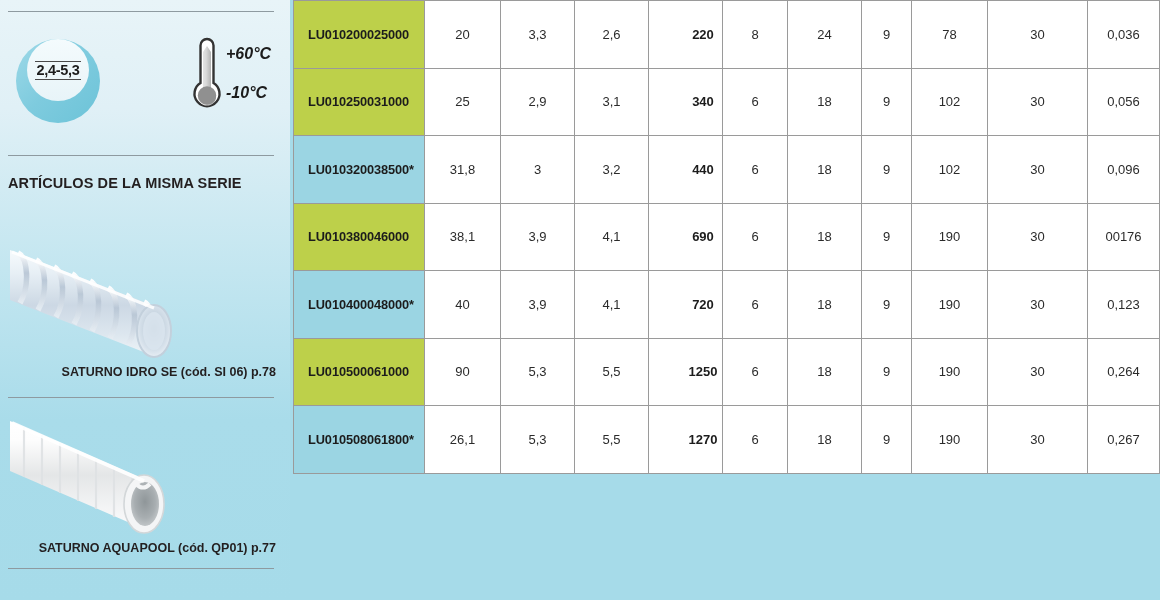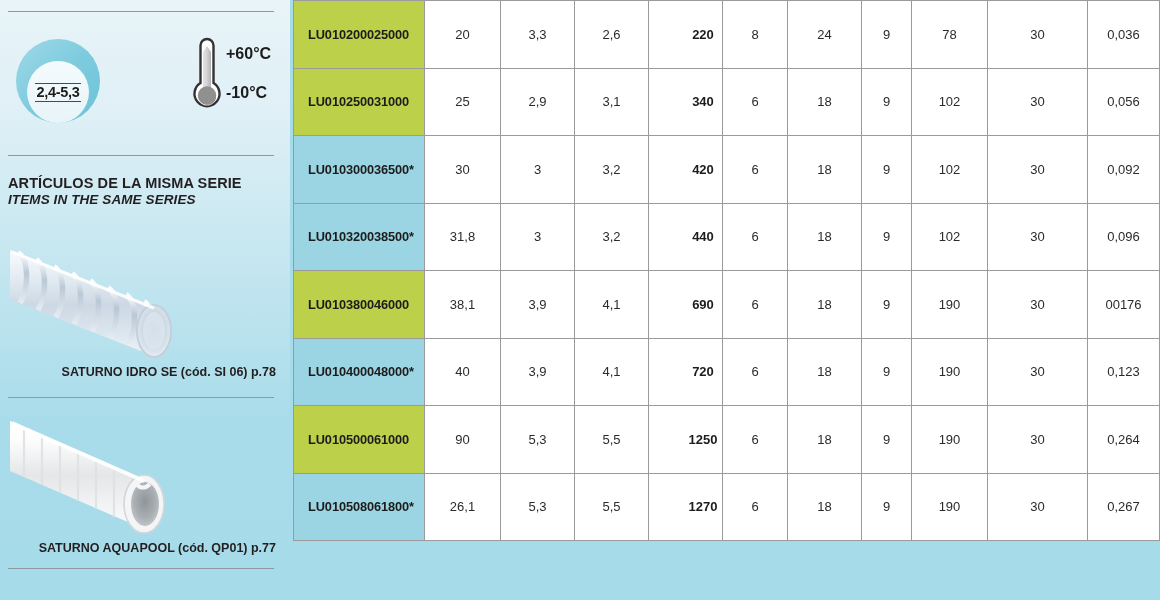--- a/index.html
+++ b/index.html
@@ -41,21 +41,21 @@
   #hr-bot2   { top: 568px; }
 
   
   #badge {
     position: absolute;
     left: 16px; top: 39px;
     width: 84px; height: 84px;
     border-radius: 50%;
     background: linear-gradient(135deg, #9ed9e8 0%, #7ecbde 50%, #6cc3d8 100%);
     display: flex;
-    align-items: flex-end;
+    align-items: flex-start;
     justify-content: center;
   }
   #badge-inner {
     width: 62px; height: 62px;
     border-radius: 50%;
     background: linear-gradient(180deg,#f4fbfd 0%, #e8f4f8 100%);
     display: flex;
     align-items: center;
     justify-content: center;
     position: relative;
@@ -71,21 +71,21 @@
     line-height: 15px;
     background: transparent;
     z-index: 2;
     white-space: nowrap;
   }
 
   
   #thermo-wrap {
     position: absolute;
     left: 190px; top: 33px;
-    width: 96px; height: 86px;
+    width: 96px; height: 86px; font-style: italic;
   }
   #thermo-svg { position: absolute; left: 0; top: 3px; }
   .temp-label {
     position: absolute;
     left: 36px;
     font-size: 16px;
     font-weight: bold;
     color: #1c1c1c;
     white-space: nowrap;
   }
@@ -197,21 +197,20 @@
         </defs>
         <path d="M17 3 a6.5 6.5 0 0 1 6.5 6.5 V47 a12.5 12.5 0 1 1 -13 0 V9.5 A6.5 6.5 0 0 1 17 3 z" fill="#ffffff" stroke="#333333" stroke-width="2.4"></path>
         <path d="M17 10 l4 6 v36.5 a9 9 0 1 1 -8 0 V16 z" fill="url(#merc)"></path>
         <circle cx="17" cy="59.5" r="9.2" fill="#909090"></circle>
       </svg>
       <span class="temp-label" id="temp-hi">+60°C</span>
       <span class="temp-label" id="temp-lo">-10°C</span>
     </div>
 
     <div id="series-title">ARTÍCULOS DE LA MISMA SERIE</div>
-    <div id="series-subtitle">ITEMS IN THE SAME SERIES</div>
 
     <svg class="prod-img" id="prod1-img" viewBox="0 0 272 138">
       <defs>
         <linearGradient id="g1body" x1="0" y1="0" x2="0" y2="1">
           <stop offset="0%" stop-color="#f7fbfd"></stop>
           <stop offset="22%" stop-color="#e7eff5"></stop>
           <stop offset="52%" stop-color="#ccd8e4"></stop>
           <stop offset="80%" stop-color="#dde7ef"></stop>
           <stop offset="100%" stop-color="#eef4f8"></stop>
         </linearGradient>
@@ -320,33 +319,20 @@
             <td>3,1</td>
             <td class="bold">340</td>
             <td>6</td>
             <td>18</td>
             <td>9</td>
             <td>102</td>
             <td>30</td>
             <td>0,056</td>
           </tr>
           <tr>
-            <td class="code blue">LU010300036500*</td>
-            <td>30</td>
-            <td>3</td>
-            <td>3,2</td>
-            <td class="bold">420</td>
-            <td>6</td>
-            <td>18</td>
-            <td>9</td>
-            <td>102</td>
-            <td>30</td>
-            <td>0,092</td>
-          </tr>
-          <tr>
             <td class="code blue">LU010320038500*</td>
             <td>31,8</td>
             <td>3</td>
             <td>3,2</td>
             <td class="bold">440</td>
             <td>6</td>
             <td>18</td>
             <td>9</td>
             <td>102</td>
             <td>30</td>

